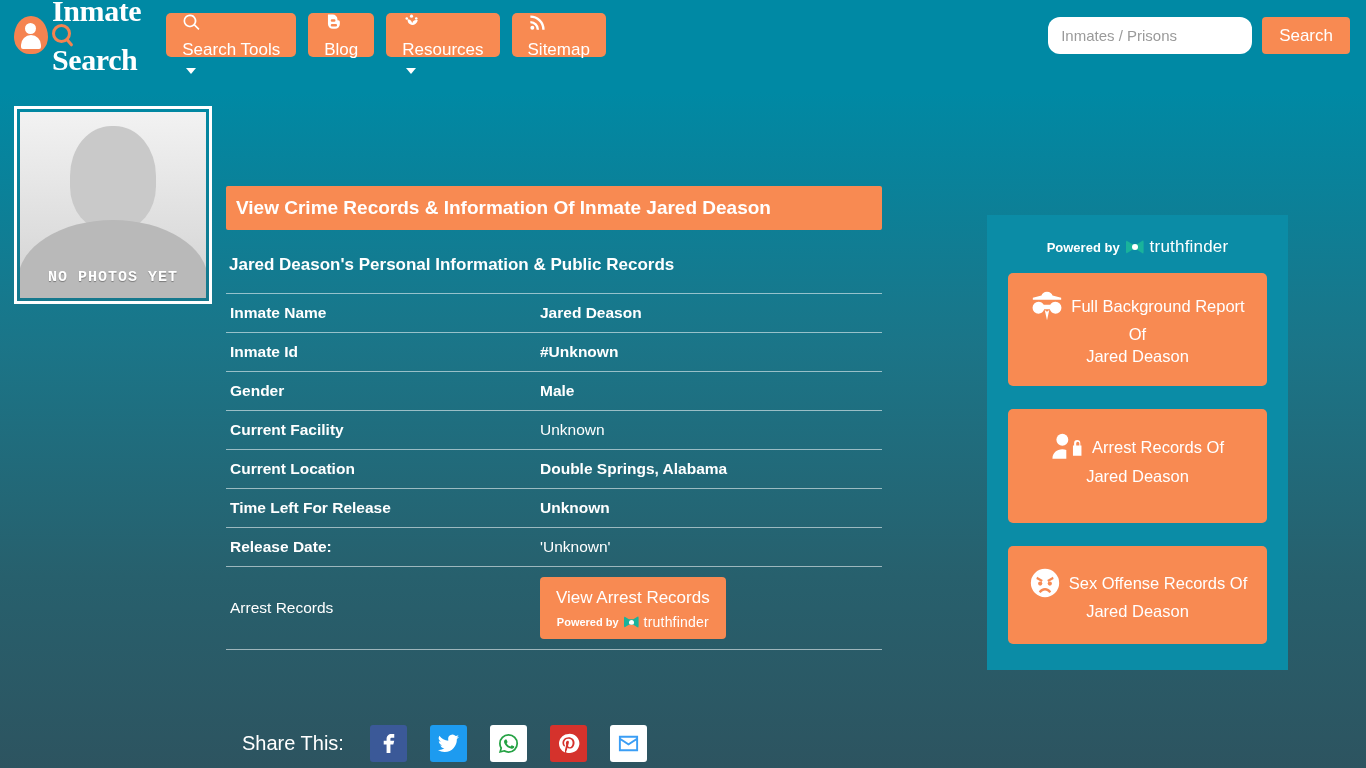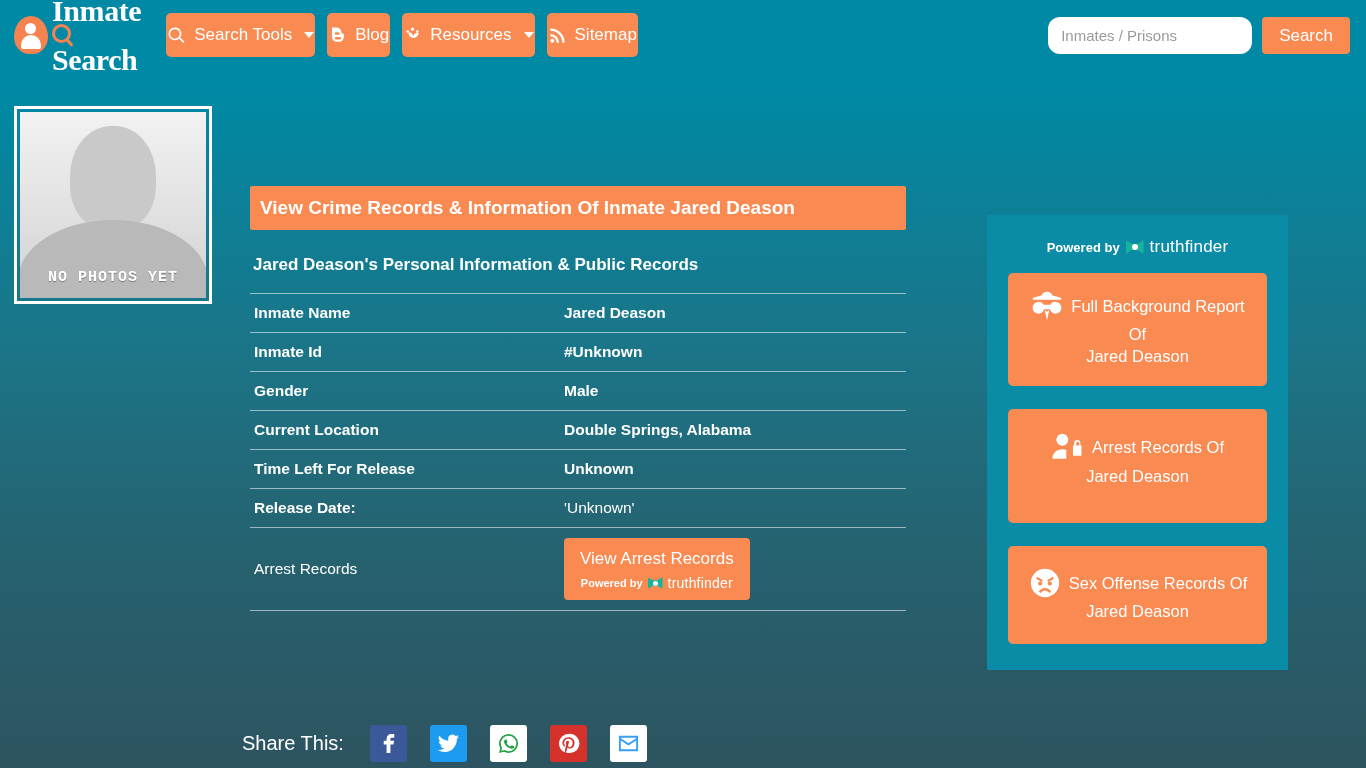--- a/index.html
+++ b/index.html
@@ -98,28 +98,29 @@
   }
 
   
   .nav { display: flex; align-items: center; gap: 12px; }
   .nav-btn {
     background: #f88a52;
     color: #ffffff;
     border: none;
     border-radius: 5px;
     height: 44px;
-    padding: 0 1px;
+    padding: 0 16px;
     font-size: 17px;
     font-family: "Liberation Sans", sans-serif;
     display: flex;
-    align-items: center;
+    align-items: flex-start;
     gap: 8px;
     cursor: pointer;
     white-space: nowrap;
+    flex-direction: column;
   }
   .nav-btn .caret {
     width: 0; height: 0;
     border-left: 5px solid transparent;
     border-right: 5px solid transparent;
     border-top: 6px solid #ffffff;
     margin-left: 4px;
     display: inline-block;
   }
   .nav-ico { width: 19px; height: 19px; display: inline-block; flex: 0 0 auto; }
@@ -199,21 +200,21 @@
     font-size: 15px;
     font-weight: bold;
     letter-spacing: 1px;
     color: #ffffff;
     text-shadow: 0 1px 1px rgba(0,0,0,.35);
   }
 
   
   .main {
     position: absolute;
-    left: 250px; top: 0;
+    left: 226px; top: 0;
     width: 656px;
   }
   .title-bar {
     background: #f88a52;
     color: #ffffff;
     font-size: 19px;
     font-weight: bold;
     padding: 11px 0 11px 10px;
     margin-top: 116px;
     border-radius: 2px;
@@ -426,20 +427,24 @@
           <td class="k">Inmate Name</td>
           <td class="v b">Jared Deason</td>
         </tr>
         <tr>
           <td class="k">Inmate Id</td>
           <td class="v b">#Unknown</td>
         </tr>
         <tr>
           <td class="k">Gender</td>
           <td class="v b">Male</td>
+        </tr>
+        <tr>
+          <td class="k">Current Facility</td>
+          <td class="v n">Unknown</td>
         </tr>
         <tr>
           <td class="k">Current Location</td>
           <td class="v b">Double Springs, Alabama</td>
         </tr>
         <tr>
           <td class="k">Time Left For Release</td>
           <td class="v b">Unknown</td>
         </tr>
         <tr>

